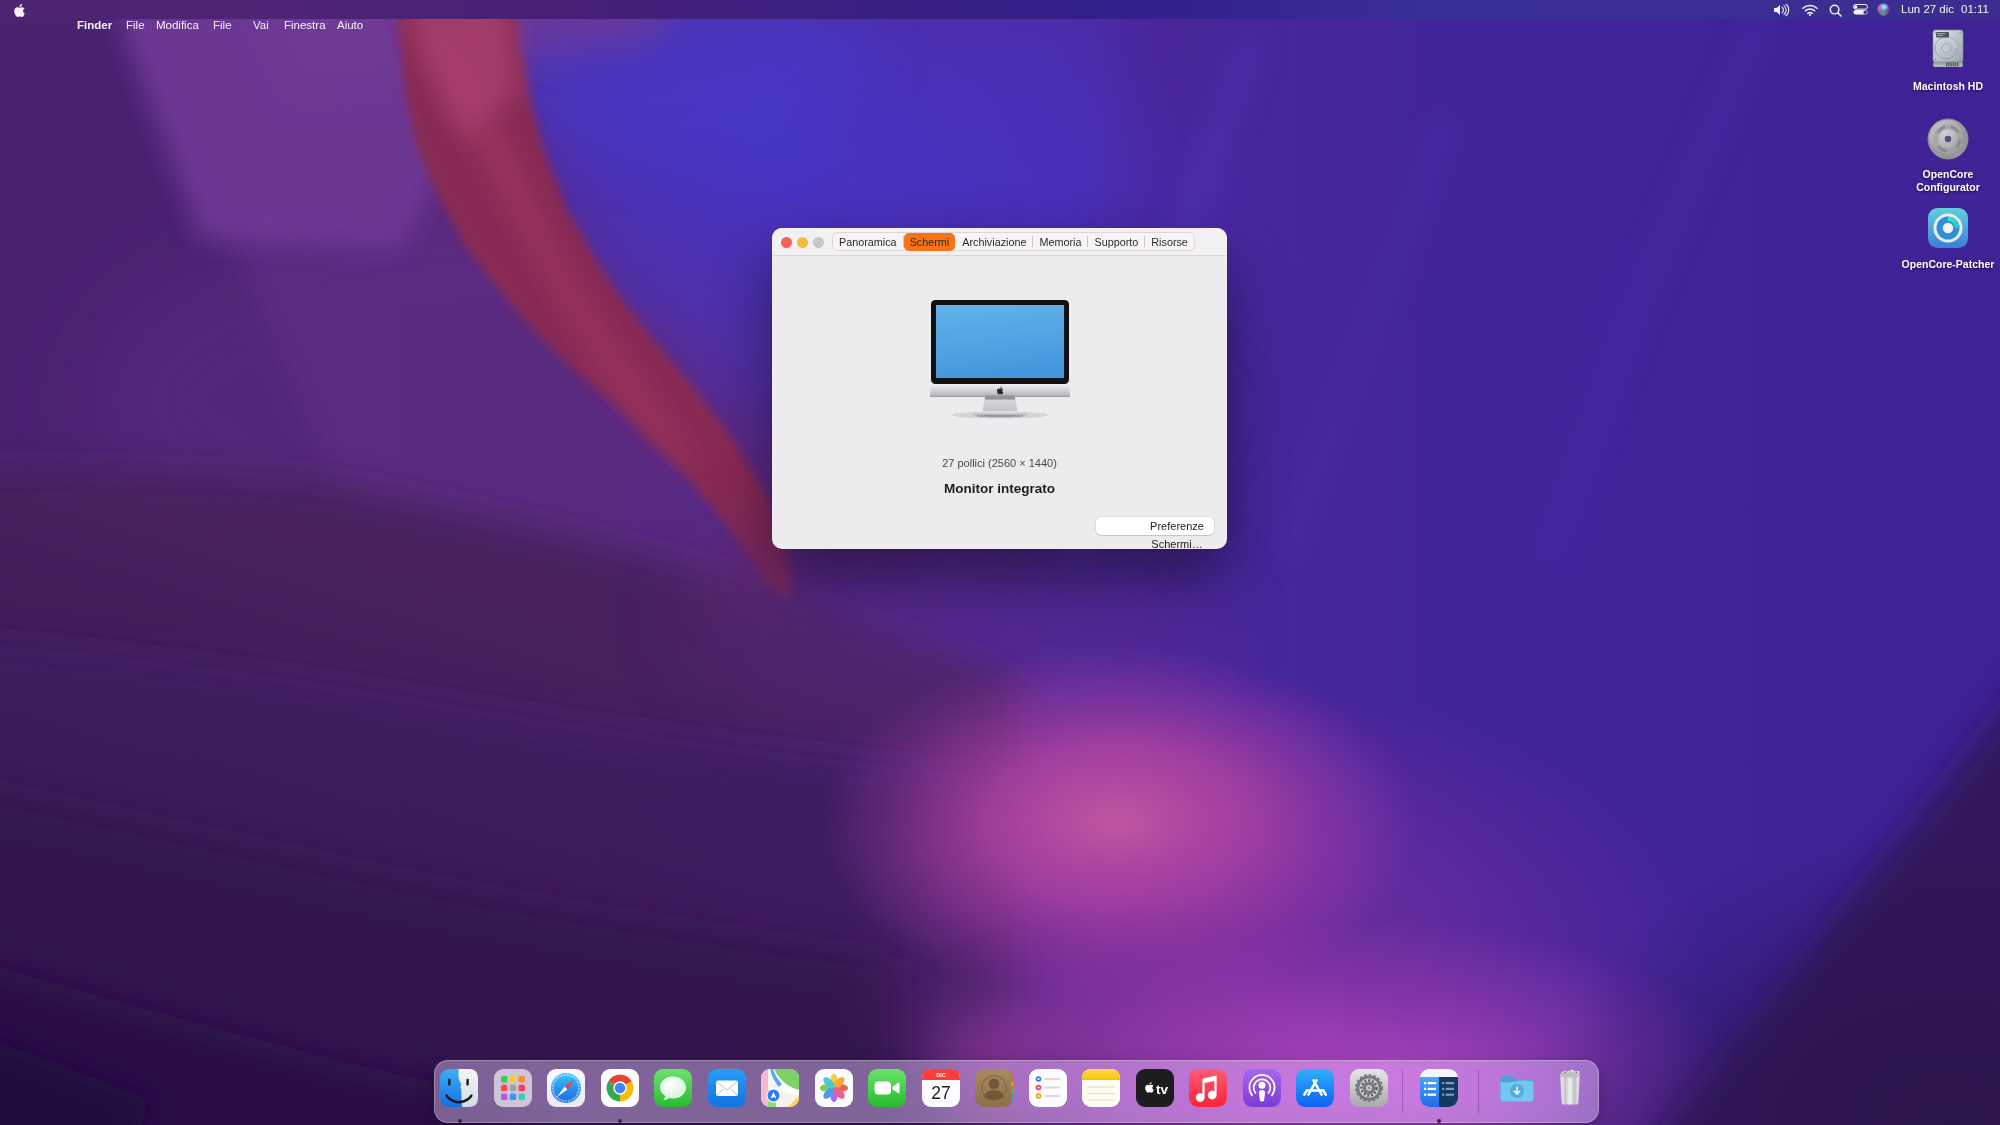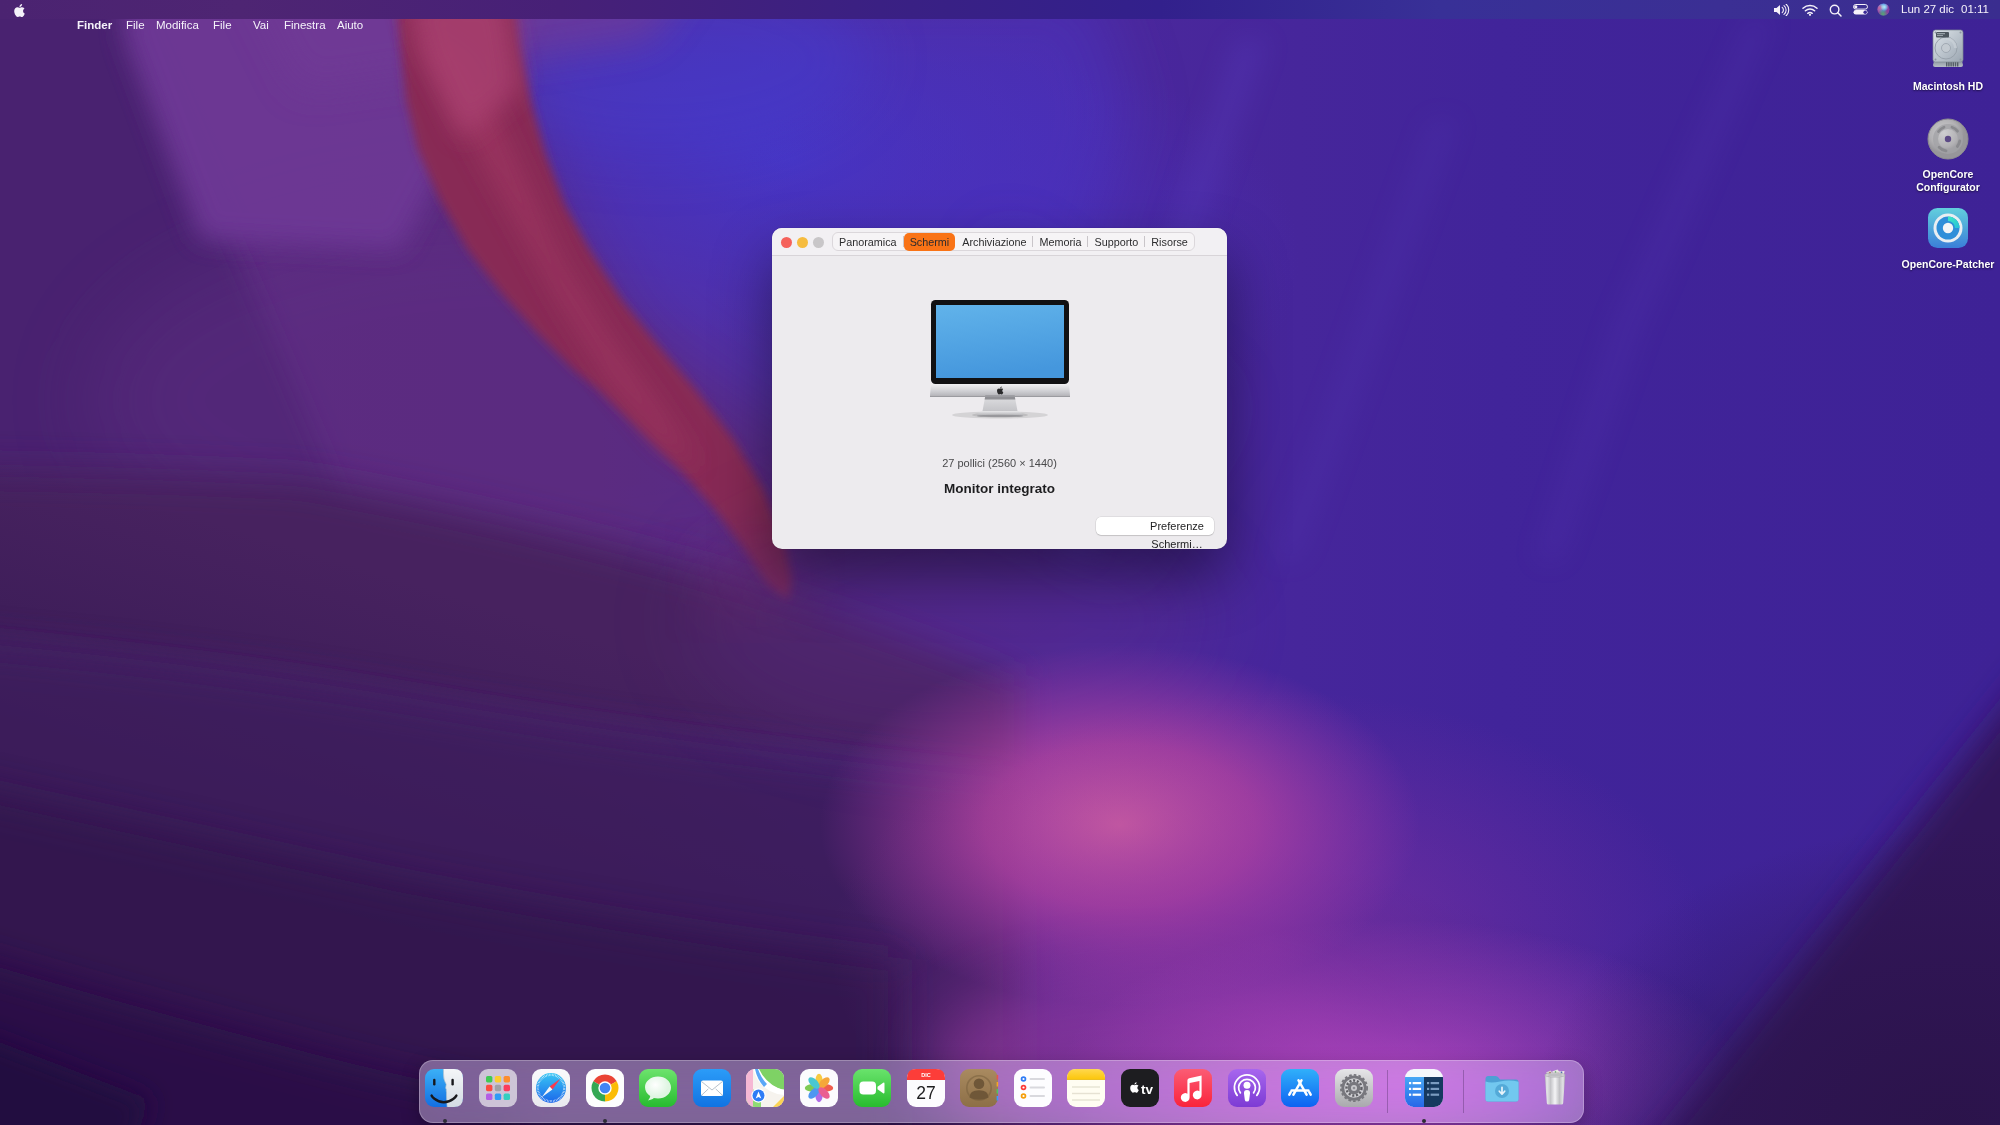--- a/index.html
+++ b/index.html
@@ -27,21 +27,21 @@
   .tl { position:absolute; top:9px; width:11px; height:11px; border-radius:50%; }
   .tab { padding:0 6px; height:18px; line-height:18px; position:relative; }
   .tabsep { width:1px; height:11px; background:#c9c5c9; }
   .tab.sel { background:#f97316; border-radius:5px; }
 
   .btn { position:absolute; left:1096px; top:517px; width:118px; height:18px; background:#ffffff;
      border-radius:5px; font-size:11px; color:#1d1d1f; text-align:center; line-height:18px;
      box-shadow:0 0 0 0.5px rgba(0,0,0,.12), 0 1px 1px rgba(0,0,0,.12); }
 
   
-  #dock { position:absolute; left:419px; top:1060px; width:1165px; height:63px;
+  #dock { position:absolute; left:434px; top:1060px; width:1165px; height:63px;
      border-radius:14px; background:rgba(226,211,240,.42);
      backdrop-filter: blur(18px) saturate(135%);
      box-shadow: inset 0 0 0 1px rgba(255,255,255,.25), 0 6px 18px rgba(0,0,0,.25); }
   .dkicon { position:absolute; top:8px; width:40px; height:40px; }
   .ddot { position:absolute; top:58.5px; width:4px; height:4px; border-radius:50%; background:#2c2c34; }
   .dsep { position:absolute; top:10px; width:1px; height:43px; background:rgba(40,20,60,.28); }
 </style>
 </head>
 <body>
 <svg id="wall" width="2000" height="1125" viewBox="0 0 2000 1125">

